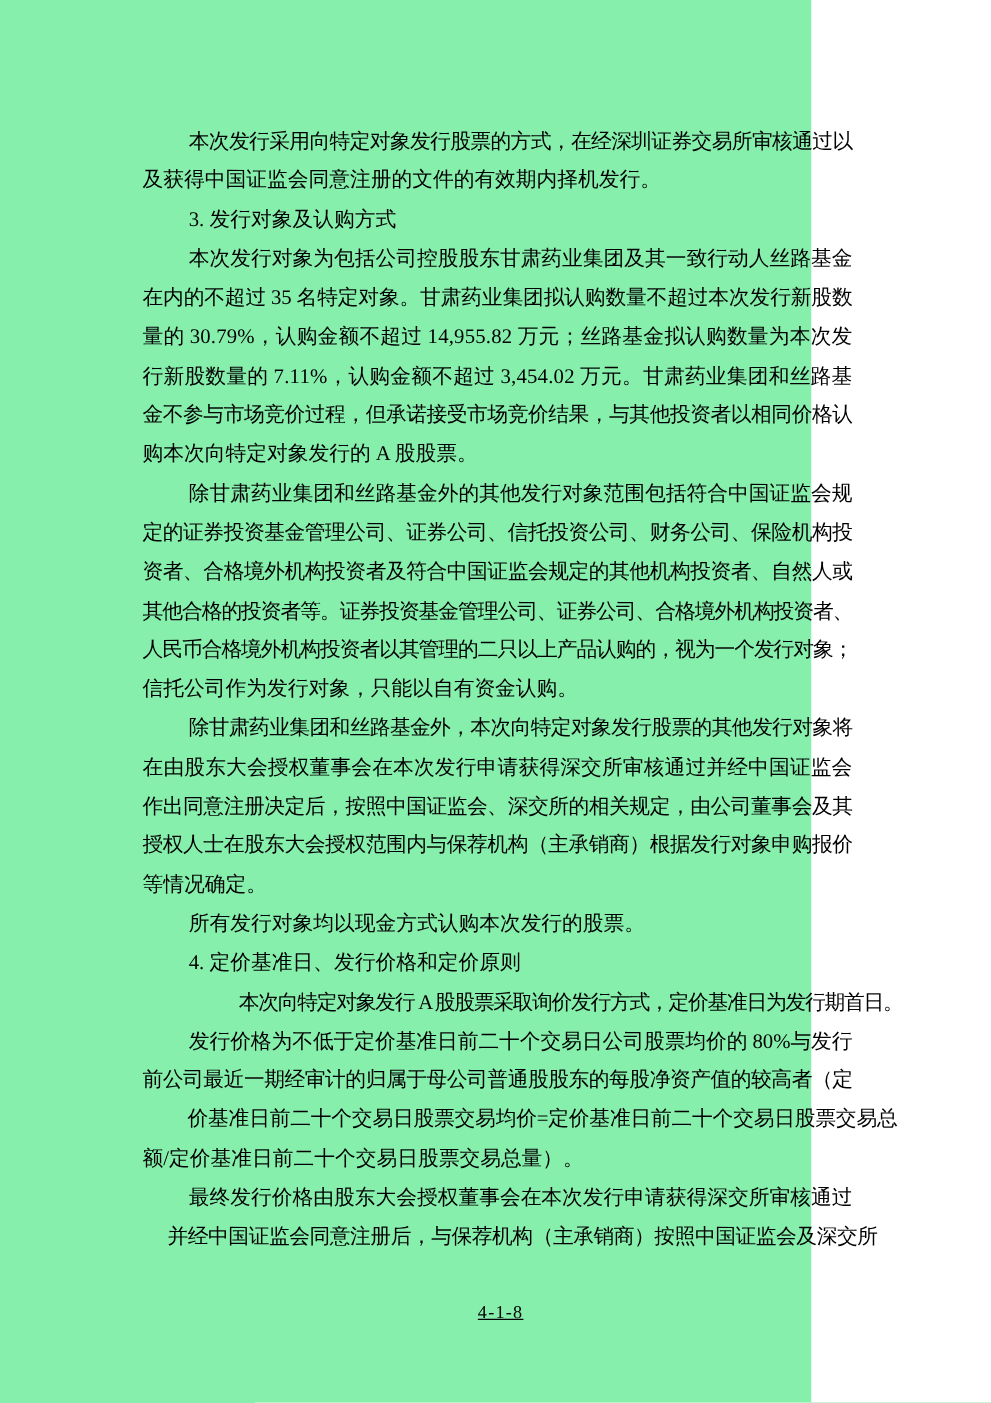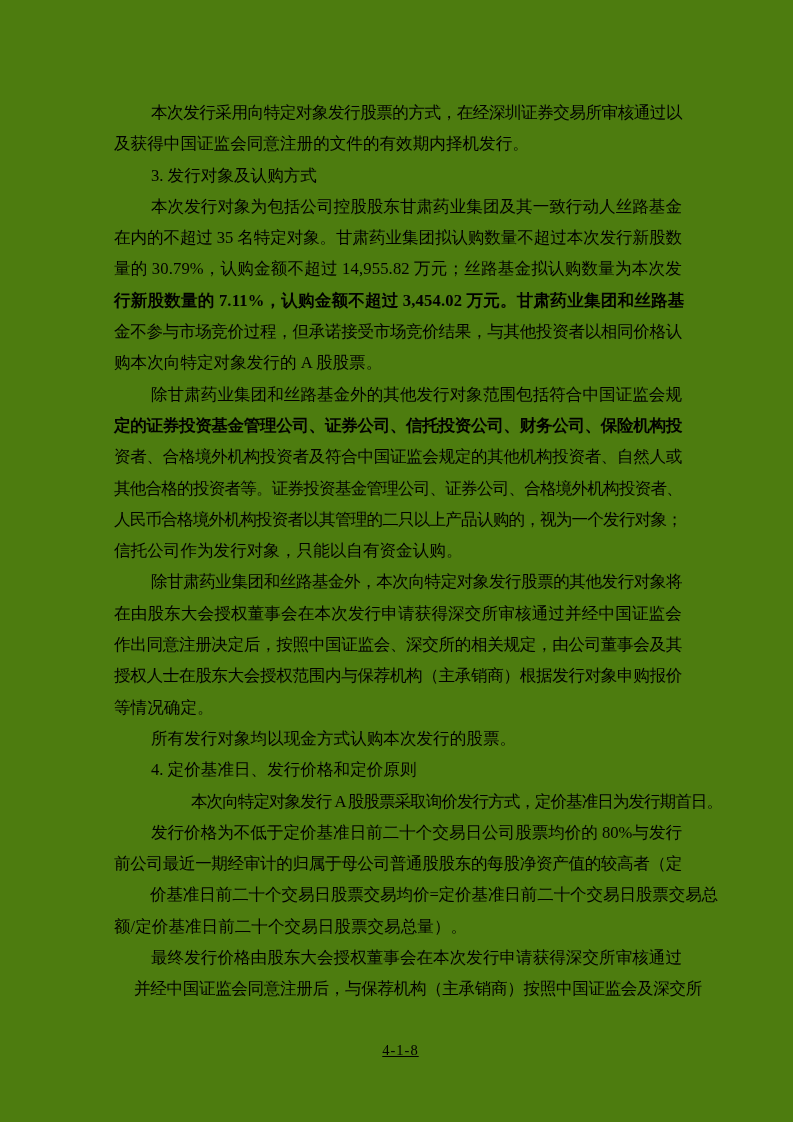--- a/index.html
+++ b/index.html
@@ -5,22 +5,22 @@
   html, body { margin: 0; padding: 0; }
   body {
     width: 793px; height: 1122px;
     background: #ffffff;
     font-family: "Liberation Serif", "DejaVu Serif", serif;
     color: #000000;
     overflow: hidden;
   }
   .page {
     position: relative;
-    width: 793px; height: 1122px;
-    background: #4d7c0f;
+    width: 649px; height: 1122px;
+    background: #86efac;
   }
   .content {
     position: absolute;
     left: 114px; top: 97px;
     width: 568px;
   }
   .para { margin: 0; padding: 0; }
   .line {
     white-space: nowrap;
     font-size: 16.6px;
@@ -49,27 +49,27 @@
         <div class="line indent"><span style="letter-spacing: -0.502841px;">本次发行采用向特定对象发行股票的方式，在经深圳证券交易所审核通过以</span></div>
         <div class="line"><span>及获得中国证监会同意注册的文件的有效期内择机发行。</span></div>
       </div>
       <div class="para">
         <div class="line indent"><span>3. 发行对象及认购方式</span></div>
       </div>
       <div class="para">
         <div class="line indent"><span style="letter-spacing: 0px;">本次发行对象为包括公司控股股东甘肃药业集团及其一致行动人丝路基金</span></div>
         <div class="line"><span style="letter-spacing: -0.121199px;">在内的不超过 35 名特定对象。甘肃药业集团拟认购数量不超过本次发行新股数</span></div>
         <div class="line"><span style="letter-spacing: 0.149503px;">量的 30.79%，认购金额不超过 14,955.82 万元；丝路基金拟认购数量为本次发</span></div>
-        <div class="line"><span style="letter-spacing: 0.167151px; font-weight: bold;">行新股数量的 7.11%，认购金额不超过 3,454.02 万元。甘肃药业集团和丝路基</span></div>
+        <div class="line"><span style="letter-spacing: 0.167151px;">行新股数量的 7.11%，认购金额不超过 3,454.02 万元。甘肃药业集团和丝路基</span></div>
         <div class="line"><span style="letter-spacing: -0.365179px;">金不参与市场竞价过程，但承诺接受市场竞价结果，与其他投资者以相同价格认</span></div>
         <div class="line"><span>购本次向特定对象发行的 A 股股票。</span></div>
       </div>
       <div class="para">
         <div class="line indent"><span style="letter-spacing: 0px;">除甘肃药业集团和丝路基金外的其他发行对象范围包括符合中国证监会规</span></div>
-        <div class="line"><span style="letter-spacing: -0.365179px; font-weight: bold;">定的证券投资基金管理公司、证券公司、信托投资公司、财务公司、保险机构投</span></div>
+        <div class="line"><span style="letter-spacing: -0.365179px;">定的证券投资基金管理公司、证券公司、信托投资公司、财务公司、保险机构投</span></div>
         <div class="line"><span style="letter-spacing: -0.365179px;">资者、合格境外机构投资者及符合中国证监会规定的其他机构投资者、自然人或</span></div>
         <div class="line"><span style="letter-spacing: -0.815972px;">其他合格的投资者等。证券投资基金管理公司、证券公司、合格境外机构投资者、</span></div>
         <div class="line"><span style="letter-spacing: -0.815972px;">人民币合格境外机构投资者以其管理的二只以上产品认购的，视为一个发行对象；</span></div>
         <div class="line"><span>信托公司作为发行对象，只能以自有资金认购。</span></div>
       </div>
       <div class="para">
         <div class="line indent"><span style="letter-spacing: -0.502841px;">除甘肃药业集团和丝路基金外，本次向特定对象发行股票的其他发行对象将</span></div>
         <div class="line"><span style="letter-spacing: 0.112132px;">在由股东大会授权董事会在本次发行申请获得深交所审核通过并经中国证监会</span></div>
         <div class="line"><span style="letter-spacing: -0.365179px;">作出同意注册决定后，按照中国证监会、深交所的相关规定，由公司董事会及其</span></div>
         <div class="line"><span style="letter-spacing: -0.365179px;">授权人士在股东大会授权范围内与保荐机构（主承销商）根据发行对象申购报价</span></div>

